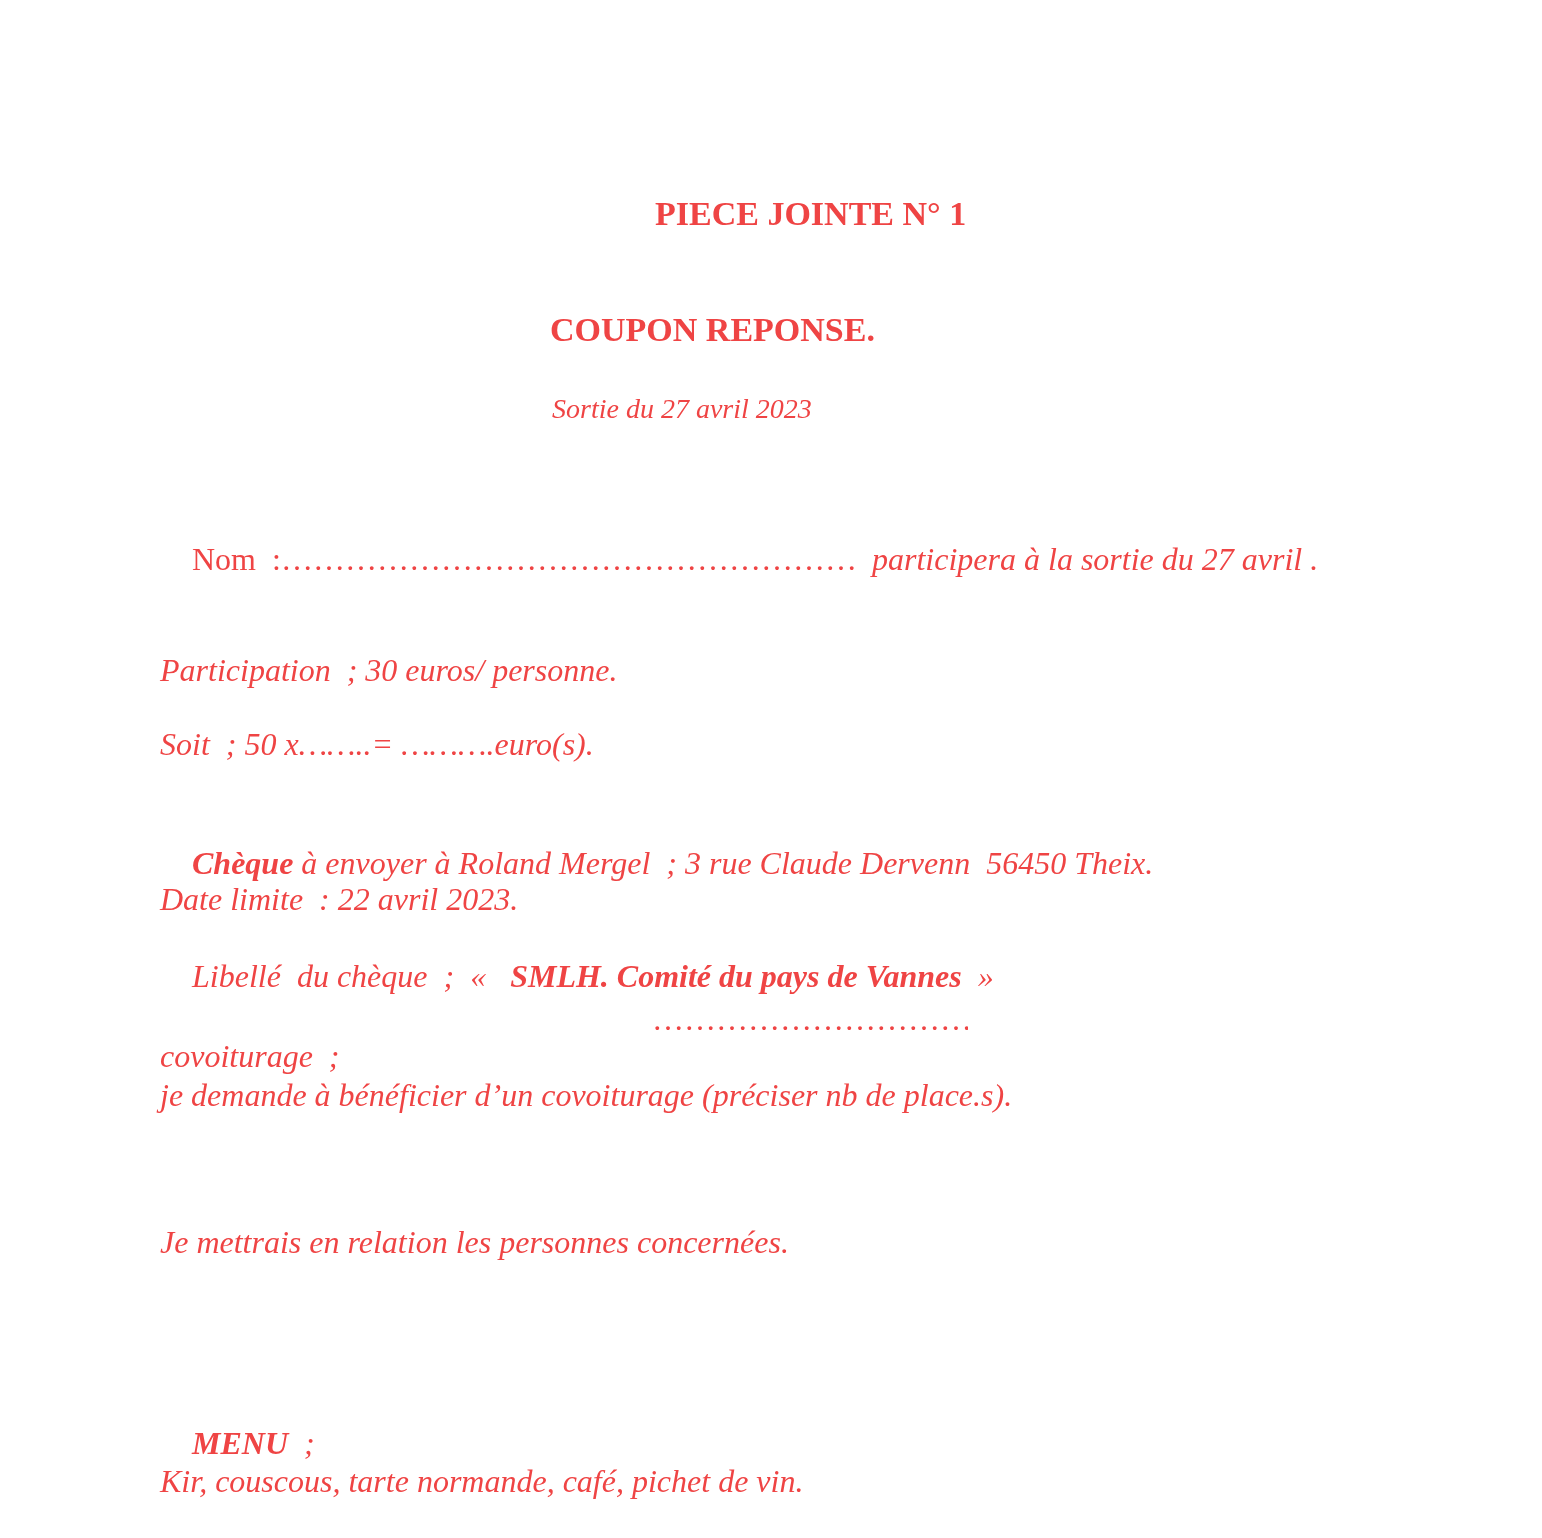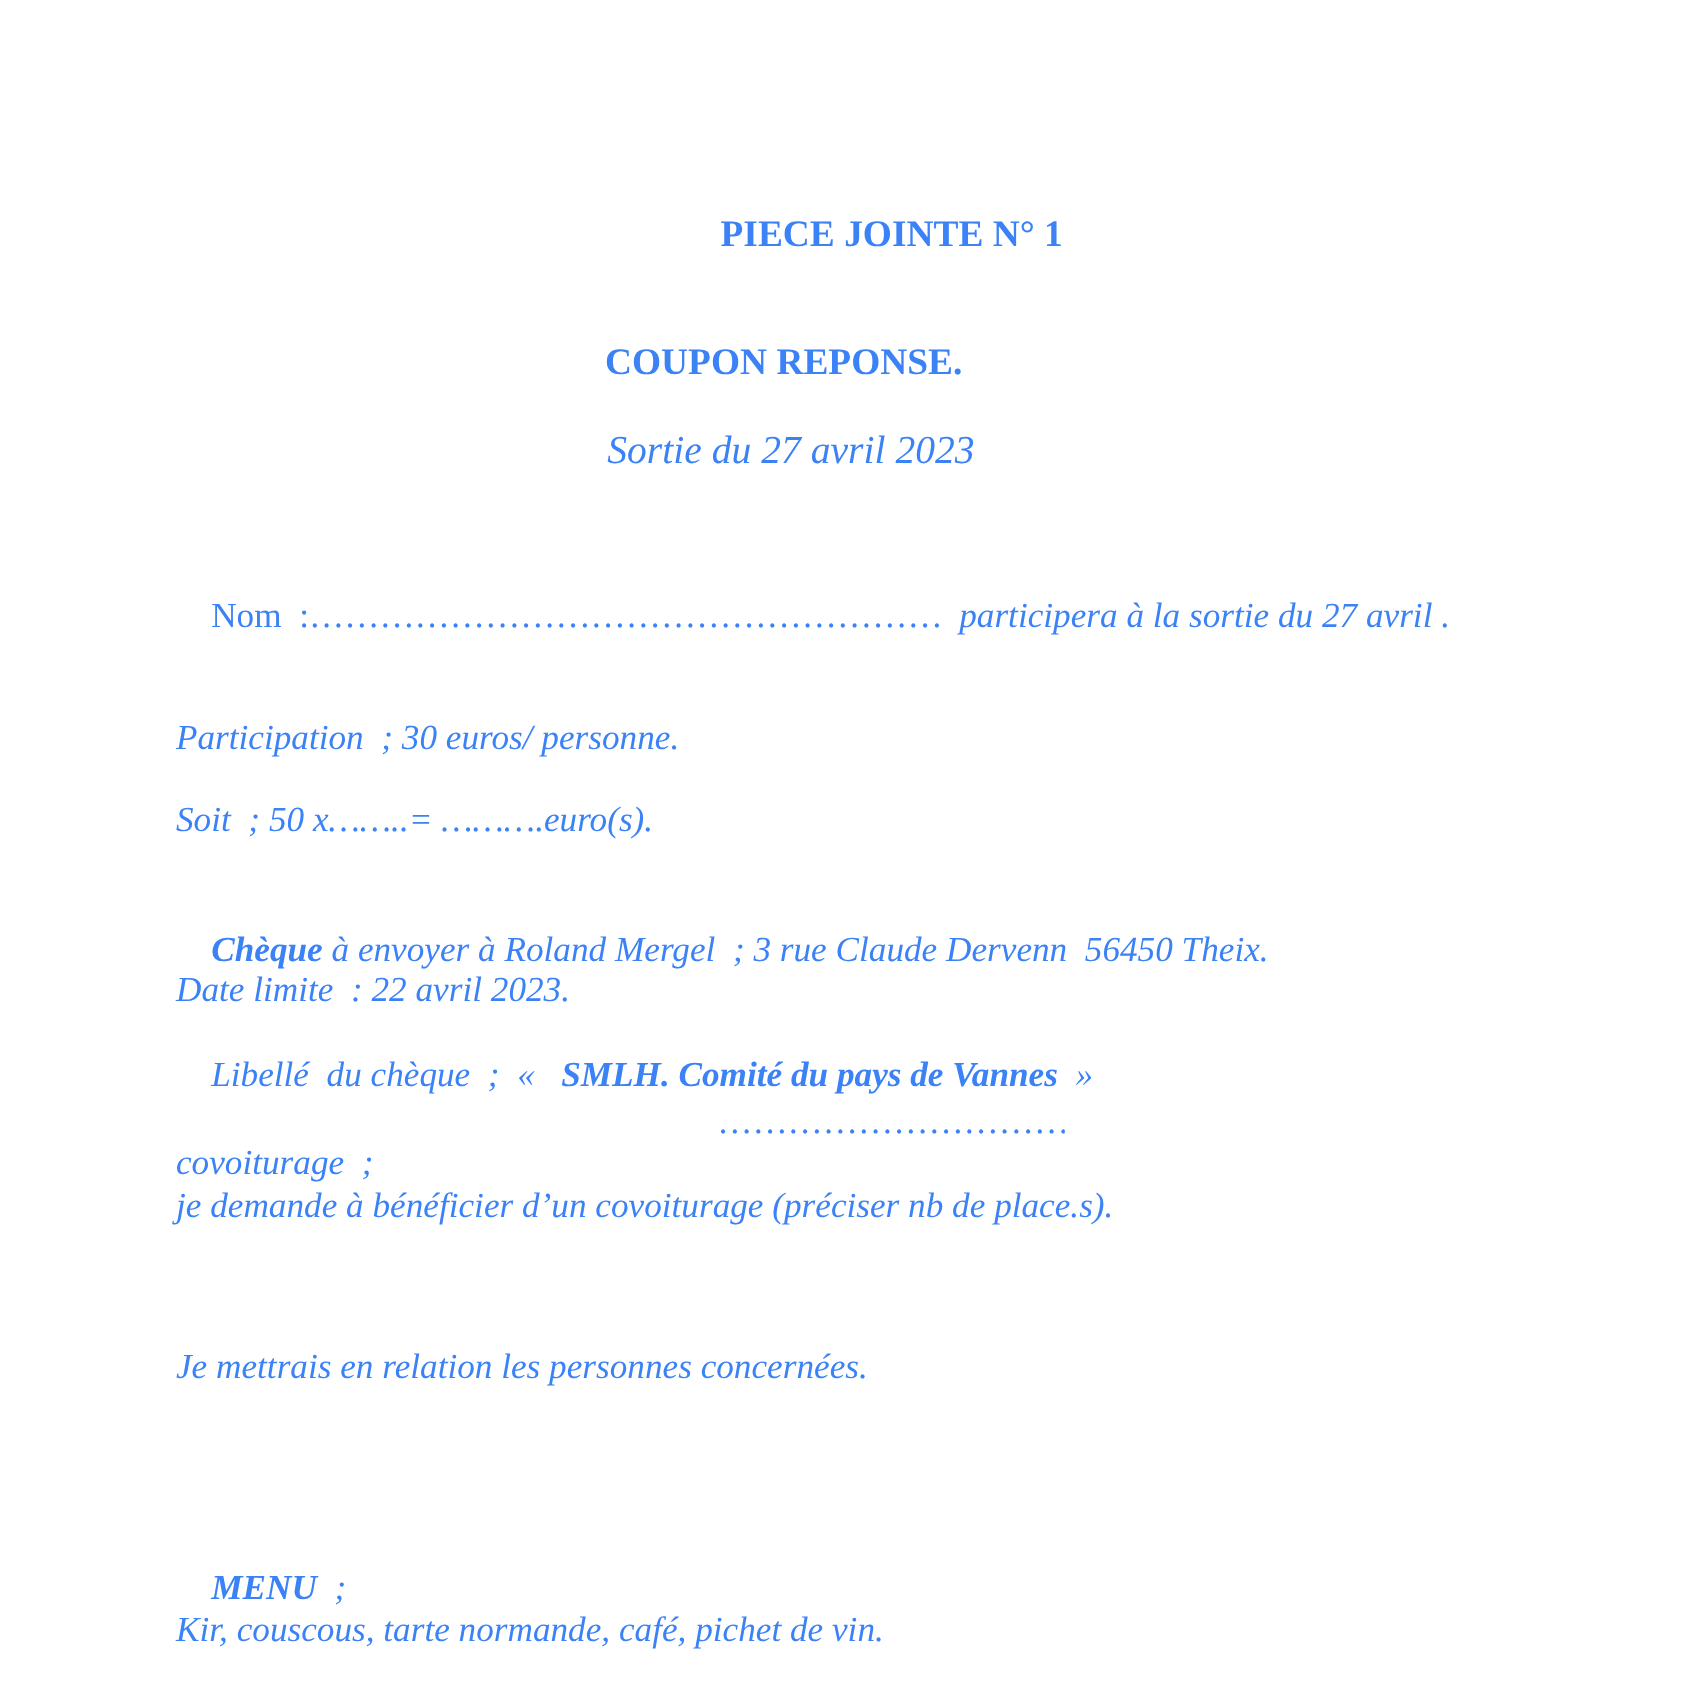--- a/index.html
+++ b/index.html
@@ -1,32 +1,32 @@
 <!DOCTYPE html>
 <html><head>
 <meta charset="utf-8">
 <style>
   html, body { margin: 0; padding: 0; background: #ffffff; }
   .page {
     position: relative;
     width: 1542px;
     height: 1538px;
     background: #ffffff;
-    color: #3b82f6;
+    color: #ef4444;
     font-family: "Liberation Serif", "DejaVu Serif", serif;
     overflow: hidden;
   }
   .line {
     position: absolute;
     white-space: pre;
     font-size: 32px;
     line-height: 37px;
   }
   .hdr  { font-size: 34px; line-height: 40px; font-weight: bold; }
-  .hdr2 { font-size: 36px; line-height: 42px; font-style: italic; }
+  .hdr2 { font-size: 28px; line-height: 42px; font-style: italic; }
   .b  { font-weight: normal; margin-top: 41px; }
   .i  { font-style: italic; }
   .bi { font-weight: bold; font-style: italic; }
   .dots {
     display: inline-block;
     overflow: hidden;
     height: 37px;
     line-height: 37px;
     vertical-align: bottom;
     white-space: pre;

